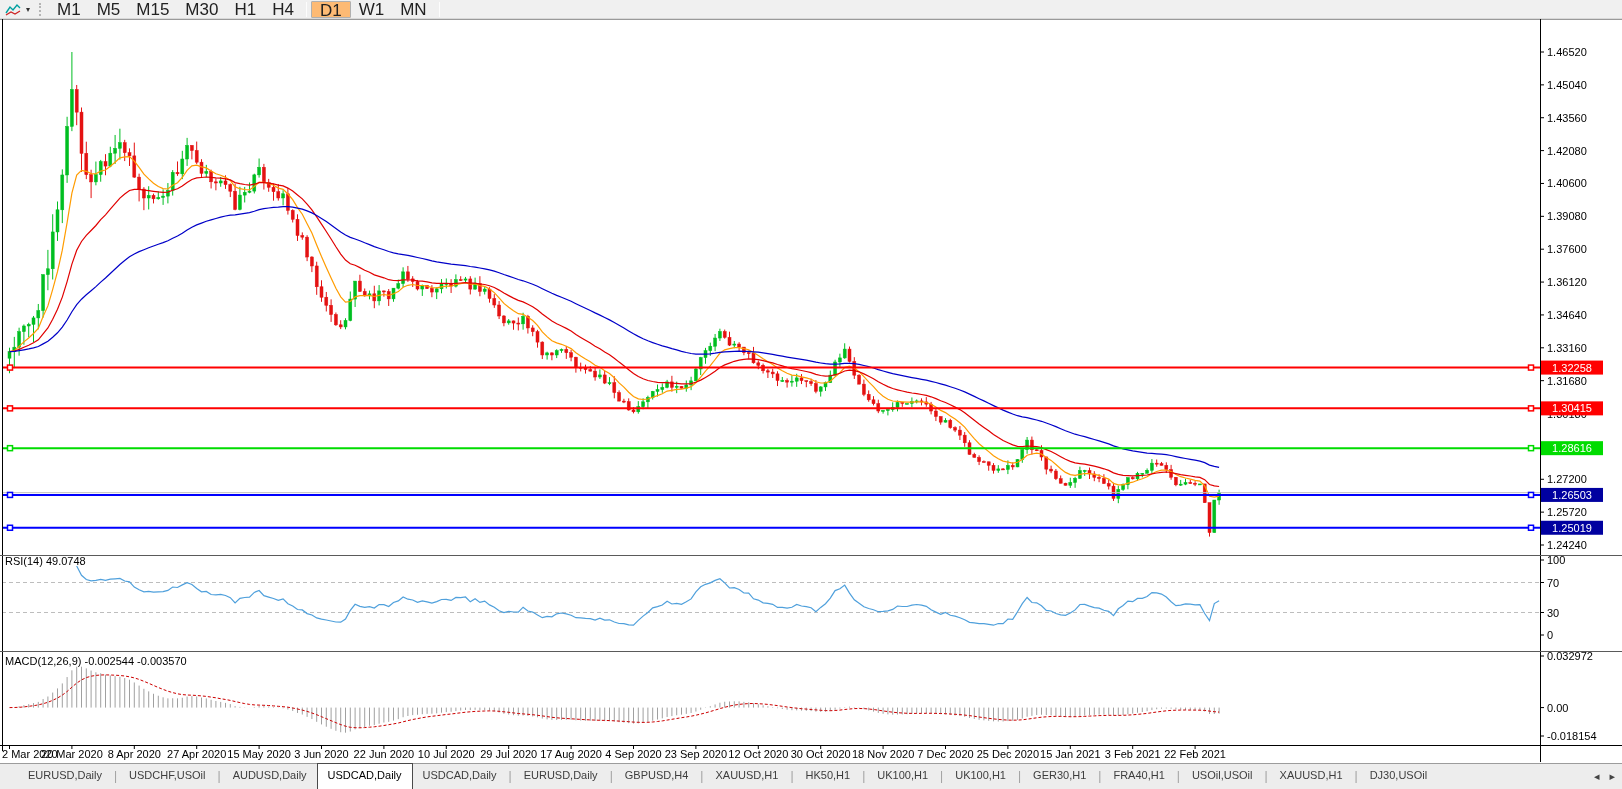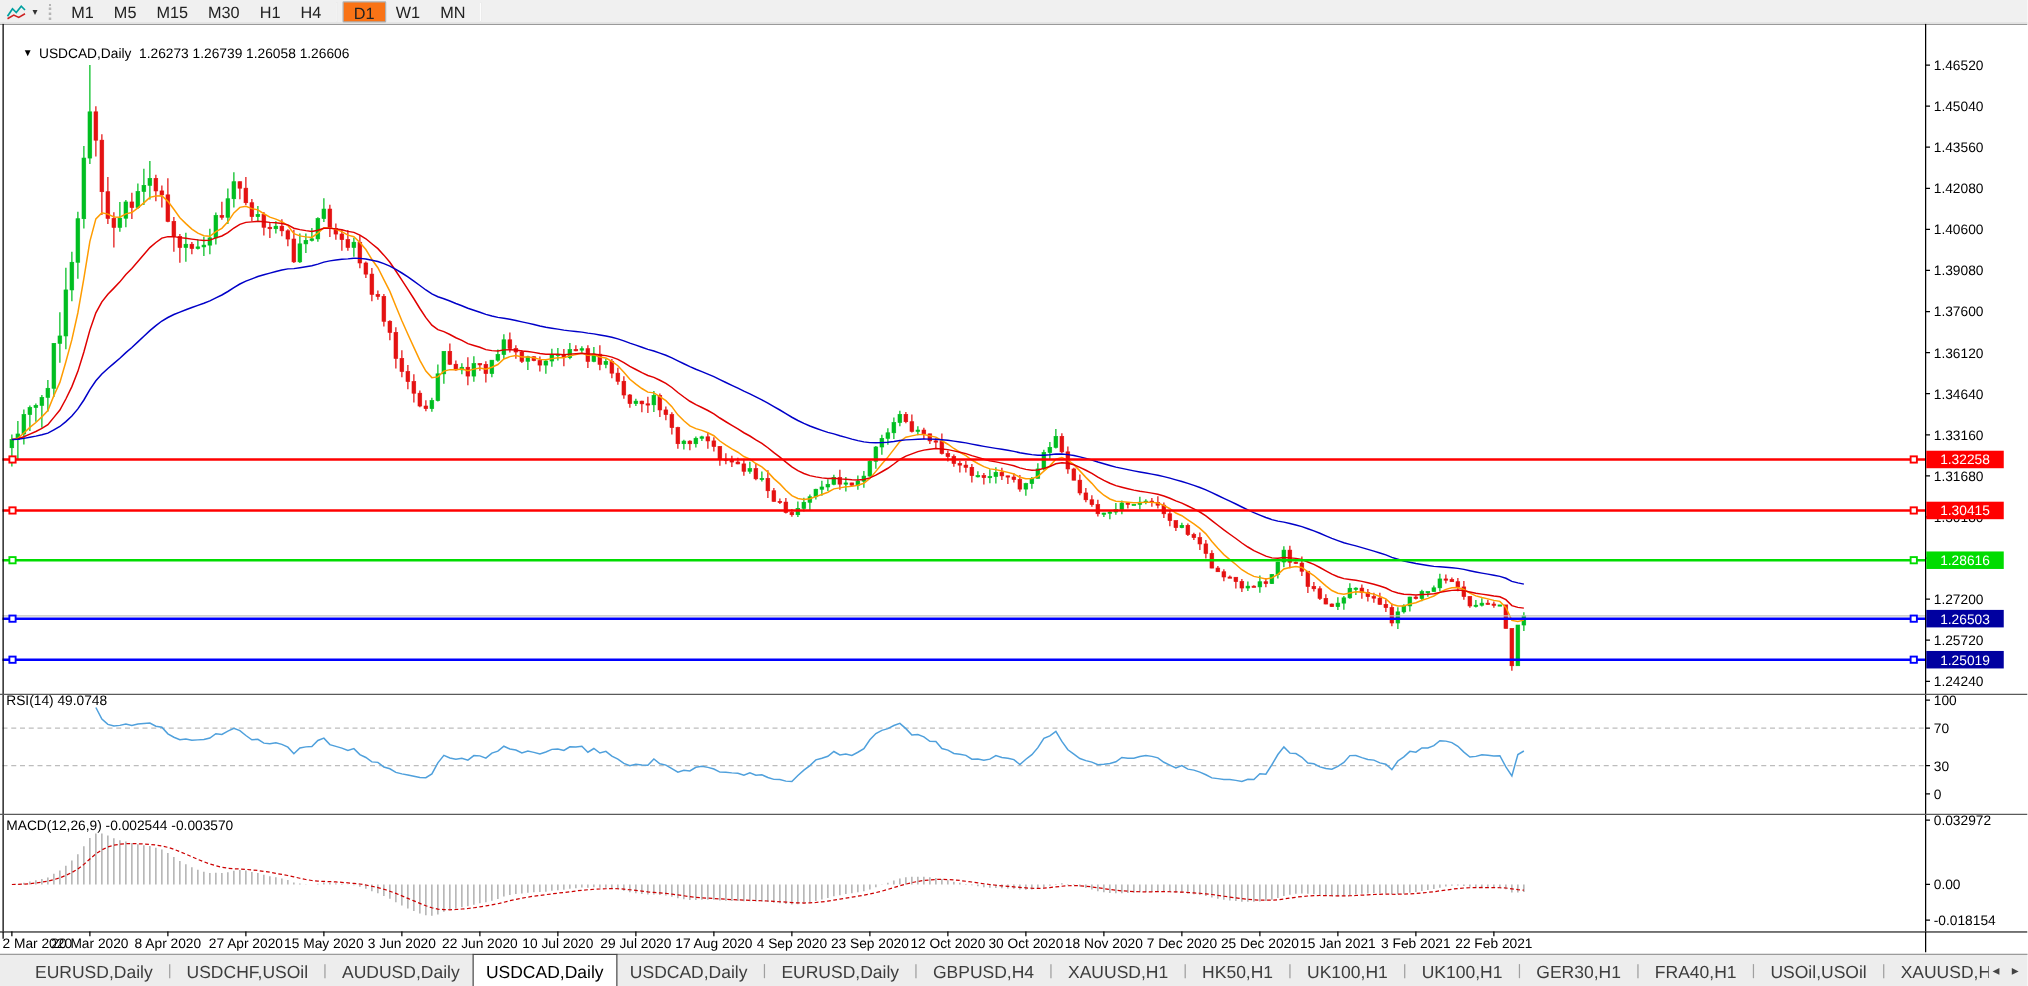--- a/index.html
+++ b/index.html
@@ -4,34 +4,34 @@
 <style>
   * { margin:0; padding:0; box-sizing:border-box; }
   html,body { width:1622px; height:789px; overflow:hidden; background:#fff;
     font-family:"Liberation Sans", sans-serif; }
   #toolbar { position:absolute; left:0; top:0; width:1622px; height:19px;
     background:#f0f0f0; border-bottom:1px solid #d9d9d9; display:flex; align-items:center; }
   .tb-icon { width:26px; height:17px; display:flex; align-items:center; justify-content:center; }
   .tb-caret { font-size:8px; color:#333; margin-right:4px; cursor:default; }
   .grip { width:5px; height:13px; margin:0 5px; border-left:2px dotted #b5b5b5; }
   .tb-sep { width:1px; height:15px; background:#c8c8c8; border-right:1px solid #fdfdfd; margin:0 4px; }
-  .tf-btn { font-size:13px; color:#222; padding:1px 8px; height:17px; line-height:15px; cursor:default; }
-  .tf-btn.active { background:#f97316; border:1px solid #b0b0b0; border-radius:1px; }
+  .tf-btn { font-size:17px; color:#222; padding:1px 8px; height:17px; line-height:15px; cursor:default; }
+  .tf-btn.active { background:#fdba74; border:1px solid #b0b0b0; border-radius:1px; }
   #chartwin { position:absolute; left:0; top:19px; width:1622px; height:744px; background:#fff; }
   svg { display:block; }
   .overlay { position:absolute; font-size:11px; color:#000; white-space:pre; }
   #title-overlay { left:6px; top:6px; }
   #title-overlay .sym { font-weight:bold; font-weight:normal; }
   .menu-tri { font-size:8px; margin-right:5px; vertical-align:1px; color:#000; }
   #rsi-label { left:5px; top:536px; }
   #macd-label { left:5px; top:636px; }
   #tabbar { position:absolute; left:0; top:763px; width:1622px; height:26px;
     background:#ededed; border-top:1px solid #9c9c9c; display:flex; align-items:flex-end; }
   #tabs { display:flex; align-items:flex-end; height:26px; padding-left:18px; flex:1; overflow:hidden; }
-  .tab { font-size:14px; color:#3d3d3d; padding:4px 10px 5px 10px; height:24px; white-space:nowrap; cursor:default; }
+  .tab { font-size:11px; color:#3d3d3d; padding:4px 10px 5px 10px; height:24px; white-space:nowrap; cursor:default; }
   .tab.active { background:#fff; border:1px solid #4a4a4a; border-bottom:none; color:#000; height:26px; padding-top:5px; }
   .tab-sep { color:#a0a0a0; font-size:12px; padding:4px 2px 6px 2px; }
   .tab-scroll { font-size:11px; color:#444; padding:5px 7px 6px 3px; cursor:default; }
 </style>
 </head>
 <body>
 
 <div id="toolbar">
   <span class="tb-icon">
     <svg width="16" height="13" viewBox="0 0 16 13">
@@ -949,23 +949,20 @@
       <text x="1007.9" y="13" font-size="11" fill="#000" text-anchor="middle">25 Dec 2020</text>
       <line x1="1070.3" y1="0" x2="1070.3" y2="4" stroke="#000"></line>
       <text x="1070.3" y="13" font-size="11" fill="#000" text-anchor="middle">15 Jan 2021</text>
       <line x1="1132.7" y1="0" x2="1132.7" y2="4" stroke="#000"></line>
       <text x="1132.7" y="13" font-size="11" fill="#000" text-anchor="middle">3 Feb 2021</text>
       <line x1="1195.1" y1="0" x2="1195.1" y2="4" stroke="#000"></line>
       <text x="1195.1" y="13" font-size="11" fill="#000" text-anchor="middle">22 Feb 2021</text>
       <line x1="1540.5" y1="0" x2="1540.5" y2="17" stroke="#000"></line>
     </svg>
 
-  <div class="overlay" id="title-overlay">
-    <span class="menu-tri">▼</span><span class="sym">USDCAD,Daily</span>&nbsp;&nbsp;<span>1.26273 1.26739 1.26058 1.26606</span>
-  </div>
   <div class="overlay" id="rsi-label">RSI(14) 49.0748</div>
   <div class="overlay" id="macd-label">MACD(12,26,9) -0.002544 -0.003570</div>
 </div>
 
 <div id="tabbar">
   <div id="tabs">
       <span class="tab">EURUSD,Daily</span>
       <span class="tab-sep">|</span>
       <span class="tab">USDCHF,USOil</span>
       <span class="tab-sep">|</span>

